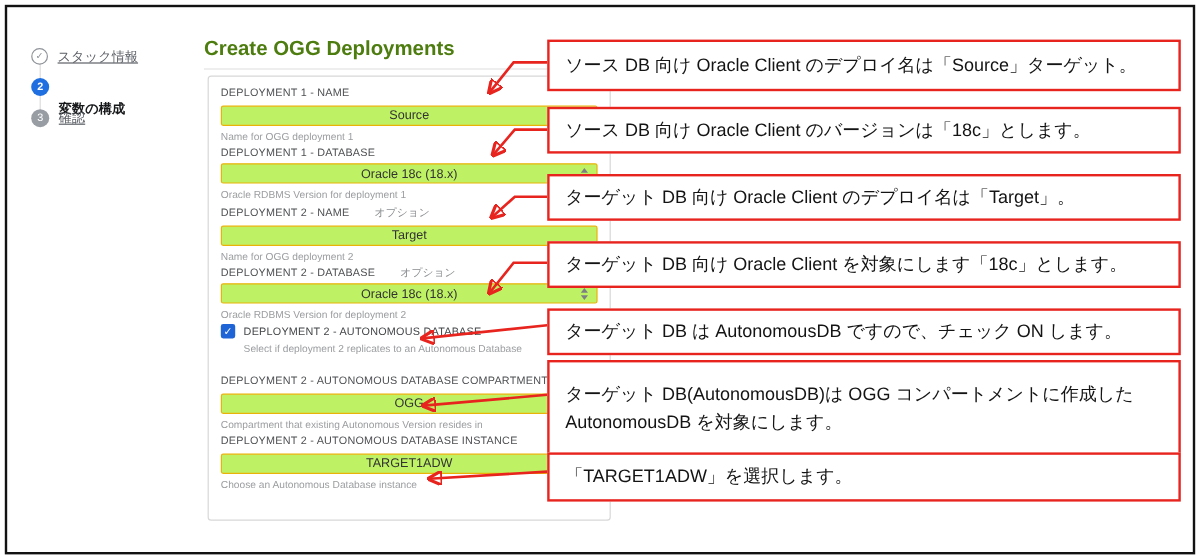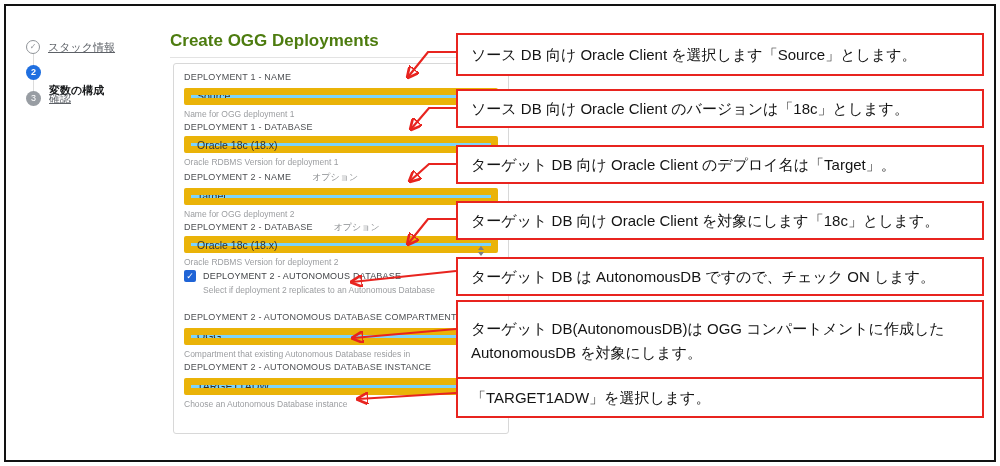--- a/index.html
+++ b/index.html
@@ -18,22 +18,22 @@
   .step-label{font-size:11px;color:#5d6167;text-decoration:underline;}
   .step-label.current{color:#16181a;font-weight:bold;text-decoration:none;margin-top:37px;}
 
   
   .form-title{position:absolute;left:170px;top:31px;font-size:17px;font-weight:bold;color:#4d7c0f;}
   .title-divider{position:absolute;left:170px;top:57px;width:338px;height:1px;background:#e3e3e3;}
   .panel{position:absolute;left:173px;top:63px;width:334px;height:369px;border:1px solid #d8d8d8;border-radius:3px;background:#fff;}
   .field{position:absolute;left:10px;width:314px;}
   .f-label{font-size:9px;color:#4d4f52;letter-spacing:.2px;line-height:10px;margin-bottom:4px;white-space:nowrap;}
   .f-optional{font-size:9px;color:#8a8d90;margin-left:21px;letter-spacing:0;}
-  .f-input{box-sizing:border-box;width:314px;height:17px;border:7px solid #eab308;border-radius:2px;background:#7dd3fc;
-           font-size:10.5px;color:#333;padding:0 6px;font-family:"Liberation Sans","DejaVu Sans",sans-serif;position:relative;}
+  .f-input{box-sizing:border-box;width:314px;height:17px;border:1px solid #eab308;border-radius:2px;background:#bef264;
+           font-size:10.5px;color:#333;padding:0 6px;font-family:"Liberation Sans","DejaVu Sans",sans-serif;position:relative;text-align:center;}
   .select-box{display:flex;align-items:center;}
   .select-box .val{flex:1;overflow:hidden;white-space:nowrap;}
   .spinner{position:absolute;right:7px;top:3px;display:flex;flex-direction:column;gap:1.5px;align-items:center;}
   .spinner .up{width:0;height:0;border-left:3px solid transparent;border-right:3px solid transparent;border-bottom:4px solid #7d7f82;}
   .spinner .dn{width:0;height:0;border-left:3px solid transparent;border-right:3px solid transparent;border-top:4px solid #7d7f82;}
   .f-help{font-size:8.5px;color:#9b9da0;margin-top:4px;white-space:nowrap;}
 
   .cb-row{display:flex;align-items:center;gap:7px;}
   .cb-box{width:12px;height:12px;border-radius:2px;background:#1f64d6;color:#fff;display:flex;align-items:center;
           justify-content:center;font-size:9px;line-height:1;flex:0 0 auto;}
@@ -113,21 +113,21 @@
     <div class="cb-row">
       <span class="cb-box">✓</span>
       <span class="cb-label">DEPLOYMENT 2 - AUTONOMOUS DATABASE</span>
     </div>
     <div class="cb-help">Select if deployment 2 replicates to an Autonomous Database</div>
   </div>
 
   <div class="field" style="top:248px">
     <div class="f-label">DEPLOYMENT 2 - AUTONOMOUS DATABASE COMPARTMENT</div>
     <input class="f-input" type="text" value="OGG" style="">
-    <div class="f-help">Compartment that existing Autonomous Database resides in</div>
+    <div class="f-help">Compartment that existing Autonomous Version resides in</div>
   </div>
 
   <div class="field" style="top:298px">
     <div class="f-label">DEPLOYMENT 2 - AUTONOMOUS DATABASE INSTANCE</div>
     <input class="f-input" type="text" value="TARGET1ADW" style="">
     <div class="f-help">Choose an Autonomous Database instance</div>
   </div>
 
 </div>
 
@@ -140,21 +140,21 @@
   <path d="M456,52 L428,52 L408,77" marker-end="url(#ah)"></path>
   <path d="M456,108 L429,108 L411,129" marker-end="url(#ah)"></path>
   <path d="M456,164 L429,164 L410,181" marker-end="url(#ah)"></path>
   <path d="M456,219 L428,219 L408,244" marker-end="url(#ah)"></path>
   <path d="M456,271 L352,282" marker-end="url(#ah)"></path>
   <path d="M456,329 L353,338" marker-end="url(#ah)"></path>
   <path d="M456,393 L358,399" marker-end="url(#ah)"></path>
 </svg>
 
 <div class="callout" style="top:33px;height:43px">
-  <span class="txt">ソース DB 向け Oracle Client を選択します「Source」とします。</span>
+  <span class="txt">ソース DB 向け Oracle Client のデプロイ名は「Source」ターゲット。</span>
 </div>
 <div class="callout" style="top:89px;height:39px">
   <span class="txt">ソース DB 向け Oracle Client のバージョンは「18c」とします。</span>
 </div>
 <div class="callout" style="top:145px;height:39px">
   <span class="txt">ターゲット DB 向け Oracle Client のデプロイ名は「Target」。</span>
 </div>
 <div class="callout" style="top:201px;height:39px">
   <span class="txt">ターゲット DB 向け Oracle Client を対象にします「18c」とします。</span>
 </div>

